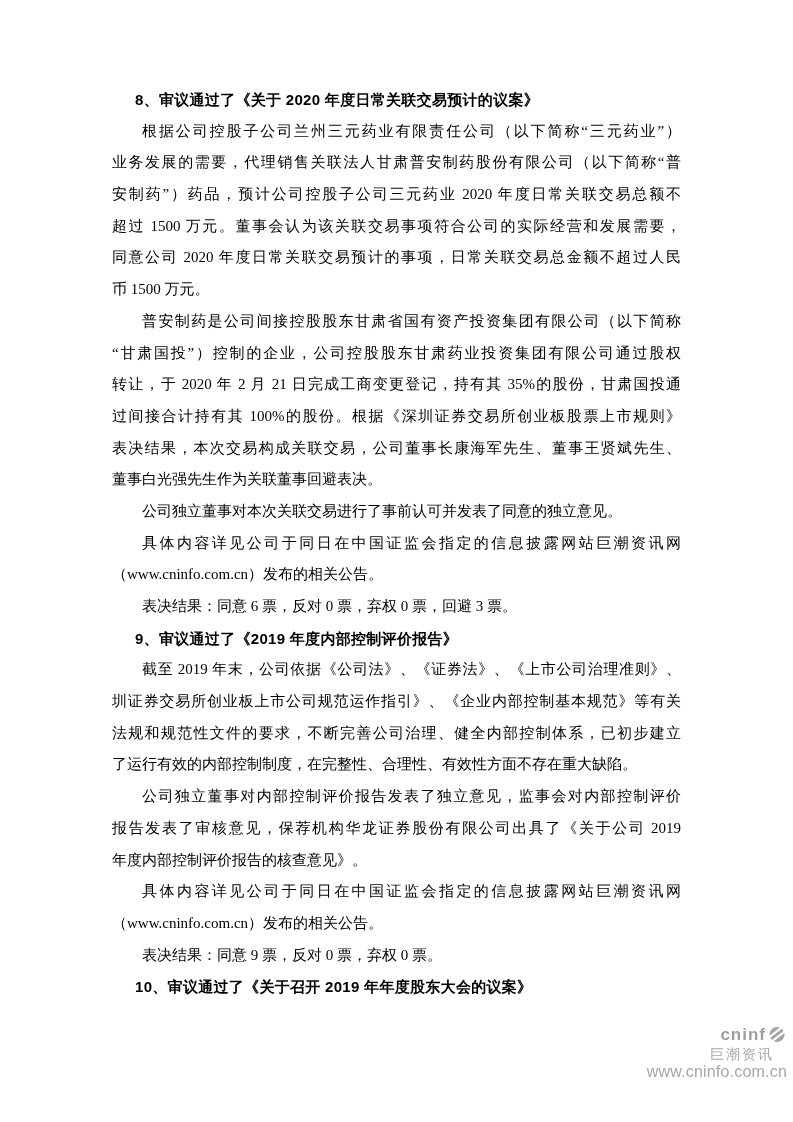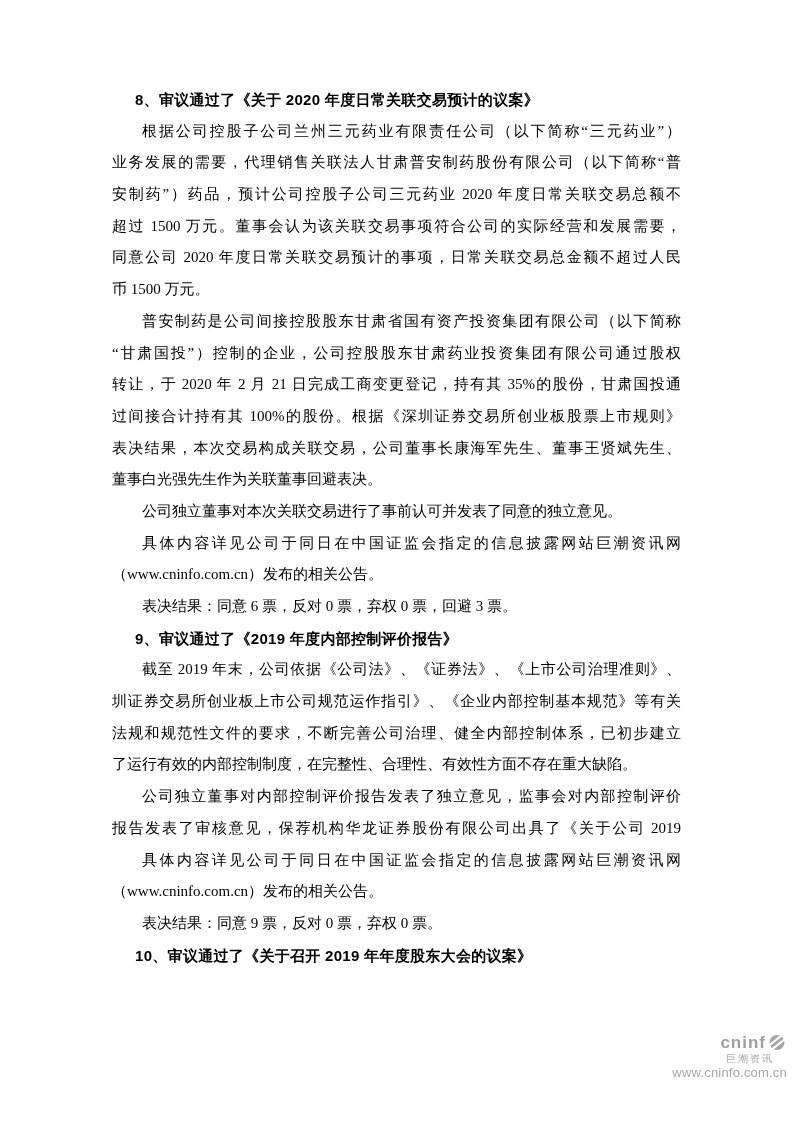--- a/index.html
+++ b/index.html
@@ -53,28 +53,27 @@
     gap: 1px;
   }
   .wm-brand {
     font-weight: bold;
     font-size: 17px;
     letter-spacing: 1px;
     color: #9e9e9e;
   }
   .wm-swirl { display: inline-block; width: 20px; height: 19px; }
   .wm-cn {
-    font-size: 10px;
+    font-size: 14px;
     letter-spacing: 2px;
     margin: 1px 13px 1px 0;
     color: #a6a6a6;
-    font-family: Liberation Mono, monospace;
   }
   .wm-url {
-    font-size: 13px;
+    font-size: 16px;
     letter-spacing: 0.2px;
     color: #a6a6a6;
   }
 </style>
 </head>
 <body>
 
 <div class="page">
 
   <main class="doc">
@@ -98,20 +97,21 @@
         <div class="line indent">表决结果：同意 6 票，反对 0 票，弃权 0 票，回避 3 票。</div>
       </section>
       <section>
         <div class="line heading">9、审议通过了《2019 年度内部控制评价报告》</div>
         <div class="line indent fill">截至 2019 年末，公司依据《公司法》、《证券法》、《上市公司治理准则》、《深</div>
         <div class="line fill">圳证券交易所创业板上市公司规范运作指引》、《企业内部控制基本规范》等有关</div>
         <div class="line fill">法规和规范性文件的要求，不断完善公司治理、健全内部控制体系，已初步建立</div>
         <div class="line">了运行有效的内部控制制度，在完整性、合理性、有效性方面不存在重大缺陷。</div>
         <div class="line indent fill">公司独立董事对内部控制评价报告发表了独立意见，监事会对内部控制评价</div>
         <div class="line fill">报告发表了审核意见，保荐机构华龙证券股份有限公司出具了《关于公司 2019</div>
+        <div class="line">年度内部控制评价报告的核查意见》。</div>
         <div class="line indent fill">具体内容详见公司于同日在中国证监会指定的信息披露网站巨潮资讯网</div>
         <div class="line">（www.cninfo.com.cn）发布的相关公告。</div>
         <div class="line indent">表决结果：同意 9 票，反对 0 票，弃权 0 票。</div>
       </section>
       <section>
         <div class="line heading">10、审议通过了《关于召开 2019 年年度股东大会的议案》</div>
       </section>
     </main>
 
   <div class="watermark">

